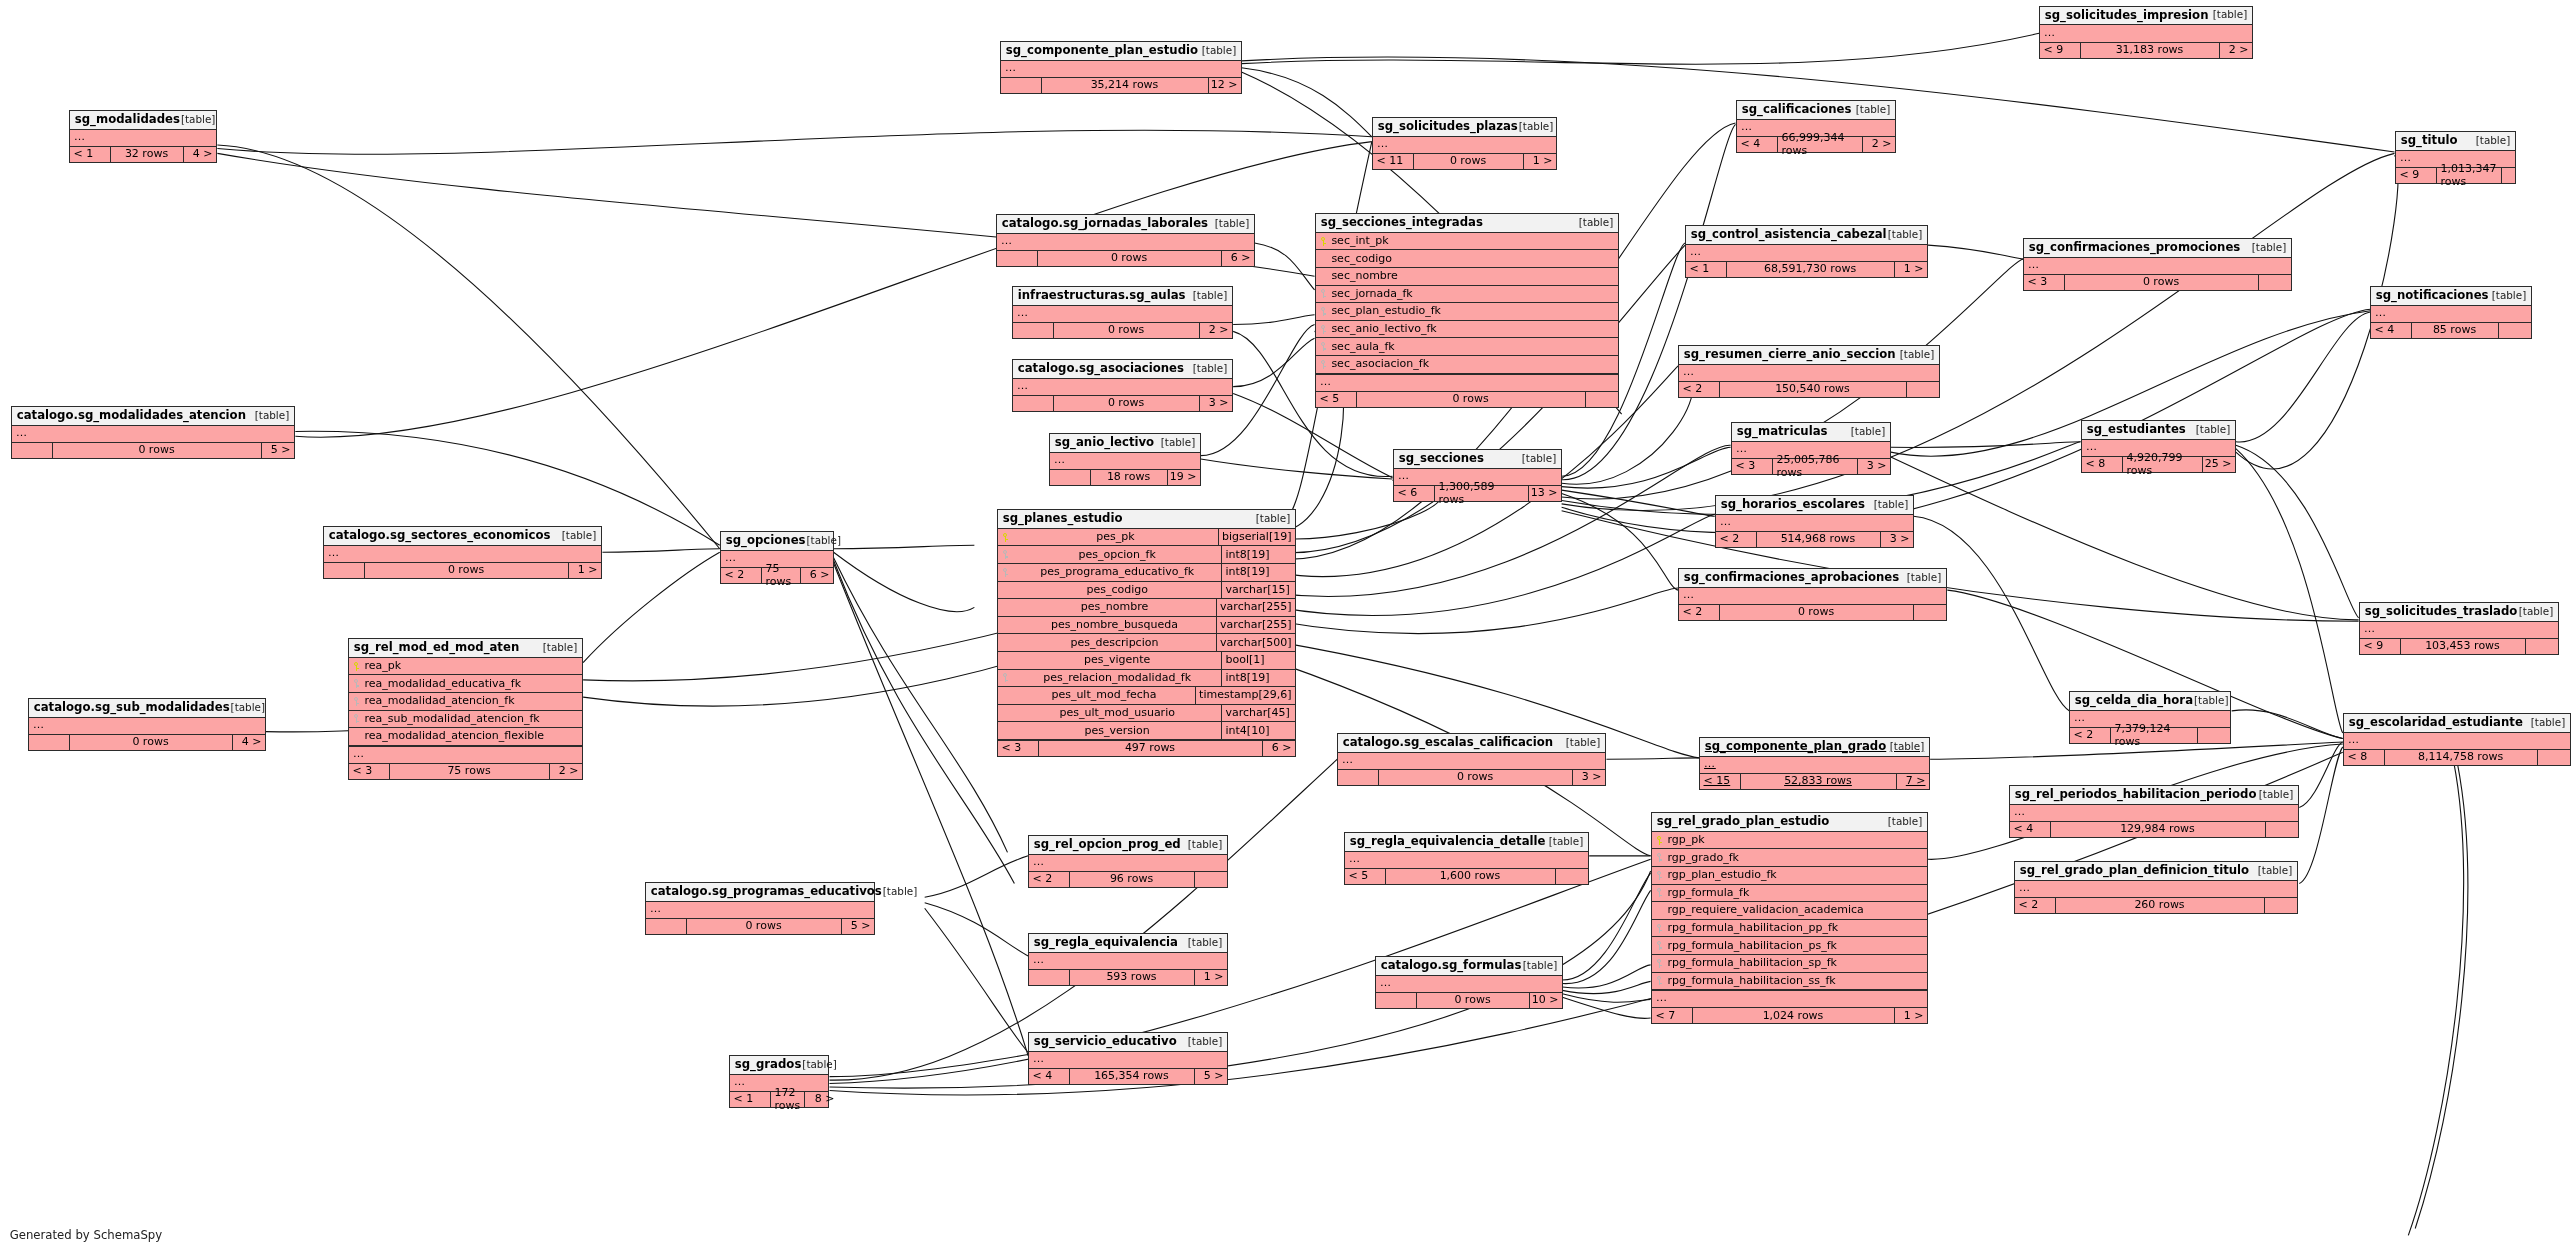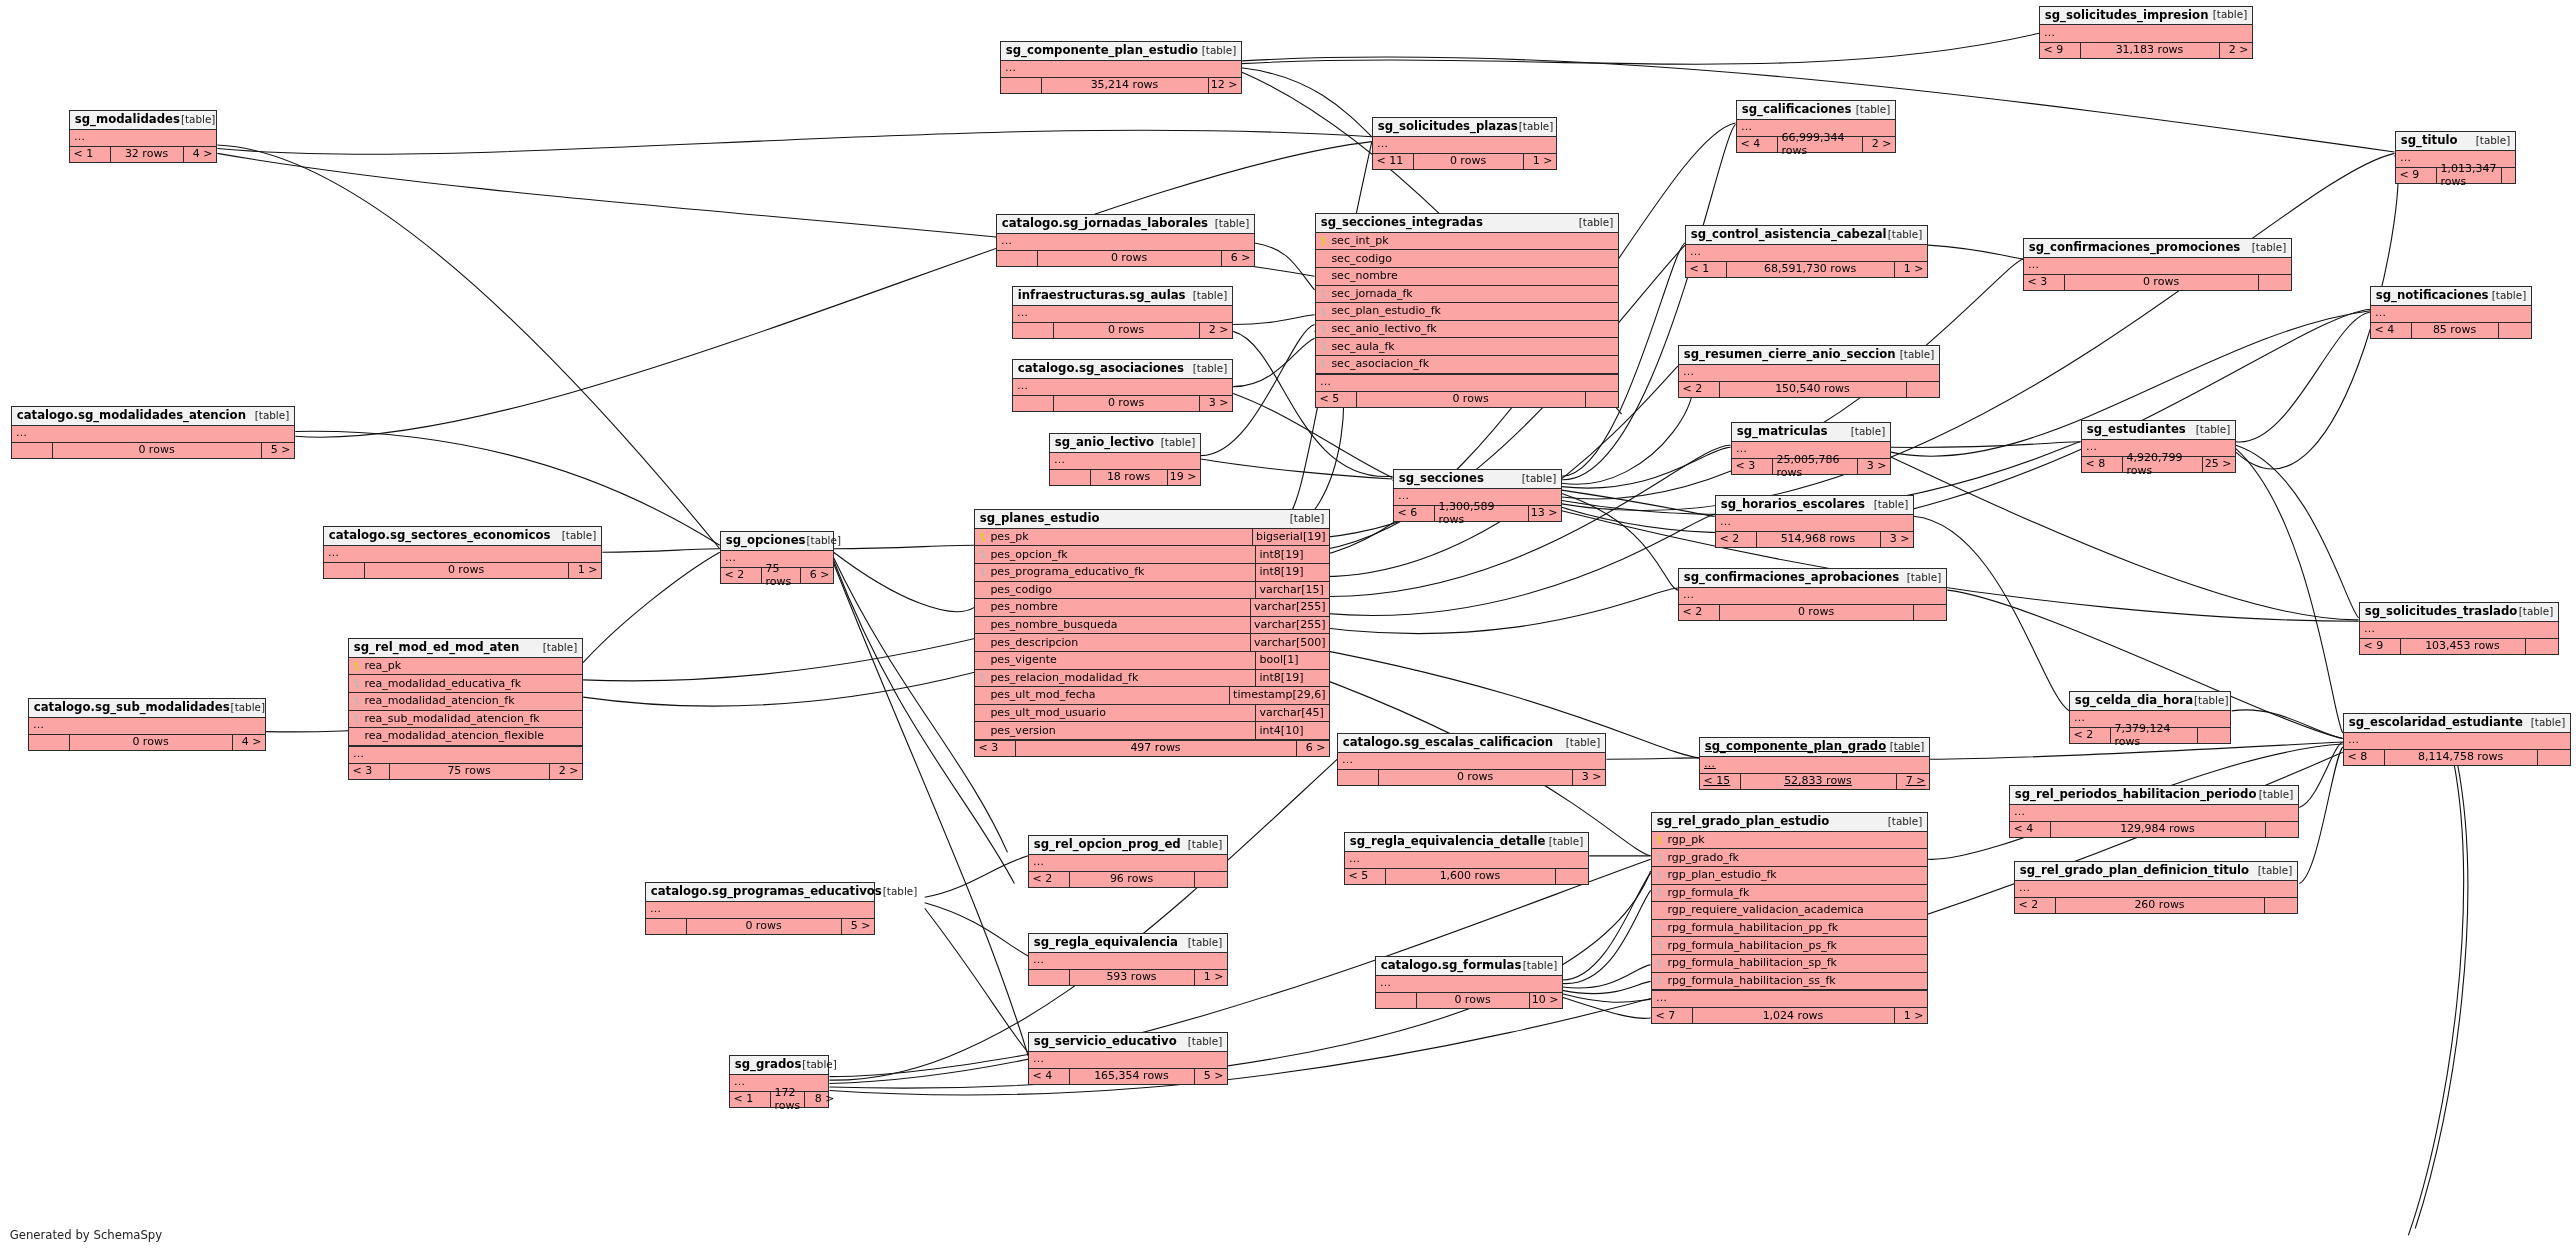--- a/index.html
+++ b/index.html
@@ -377,21 +377,21 @@
           <span class="nm">sg_anio_lectivo</span>
           <span class="tag">[table]</span>
         </div>
         <div class="ell">…</div>
         <div class="ftr">
           <div class="f1"></div>
           <div class="f2">18 rows</div>
           <div class="f3">19 &gt;</div>
         </div>
       </div>
-      <div class="tbl" style="left: 974px; top: 509px; width: 356px;">
+      <div class="tbl" style="left: 997px; top: 509px; width: 299px; text-align: center;">
         <div class="hdr">
           <span class="nm">sg_planes_estudio</span>
           <span class="tag">[table]</span>
         </div>
         <div class="cols">
           <div class="col">
             <span class="kbox">
               <span class="key pk">
                 <b></b>
                 <i></i>
@@ -603,21 +603,21 @@
             <span class="ctype" style="border-left: none; min-width: 0px; padding: 0px;"></span>
           </div>
         </div>
         <div class="ell">…</div>
         <div class="ftr">
           <div class="f1">&lt; 5</div>
           <div class="f2">0 rows</div>
           <div class="f3"></div>
         </div>
       </div>
-      <div class="tbl" style="left: 1393px; top: 449px; width: 169px; margin-top: 20px;">
+      <div class="tbl" style="left: 1393px; top: 449px; width: 169px;">
         <div class="hdr">
           <span class="nm">sg_secciones</span>
           <span class="tag">[table]</span>
         </div>
         <div class="ell">…</div>
         <div class="ftr">
           <div class="f1">&lt; 6</div>
           <div class="f2">1,300,589 rows</div>
           <div class="f3">13 &gt;</div>
         </div>

